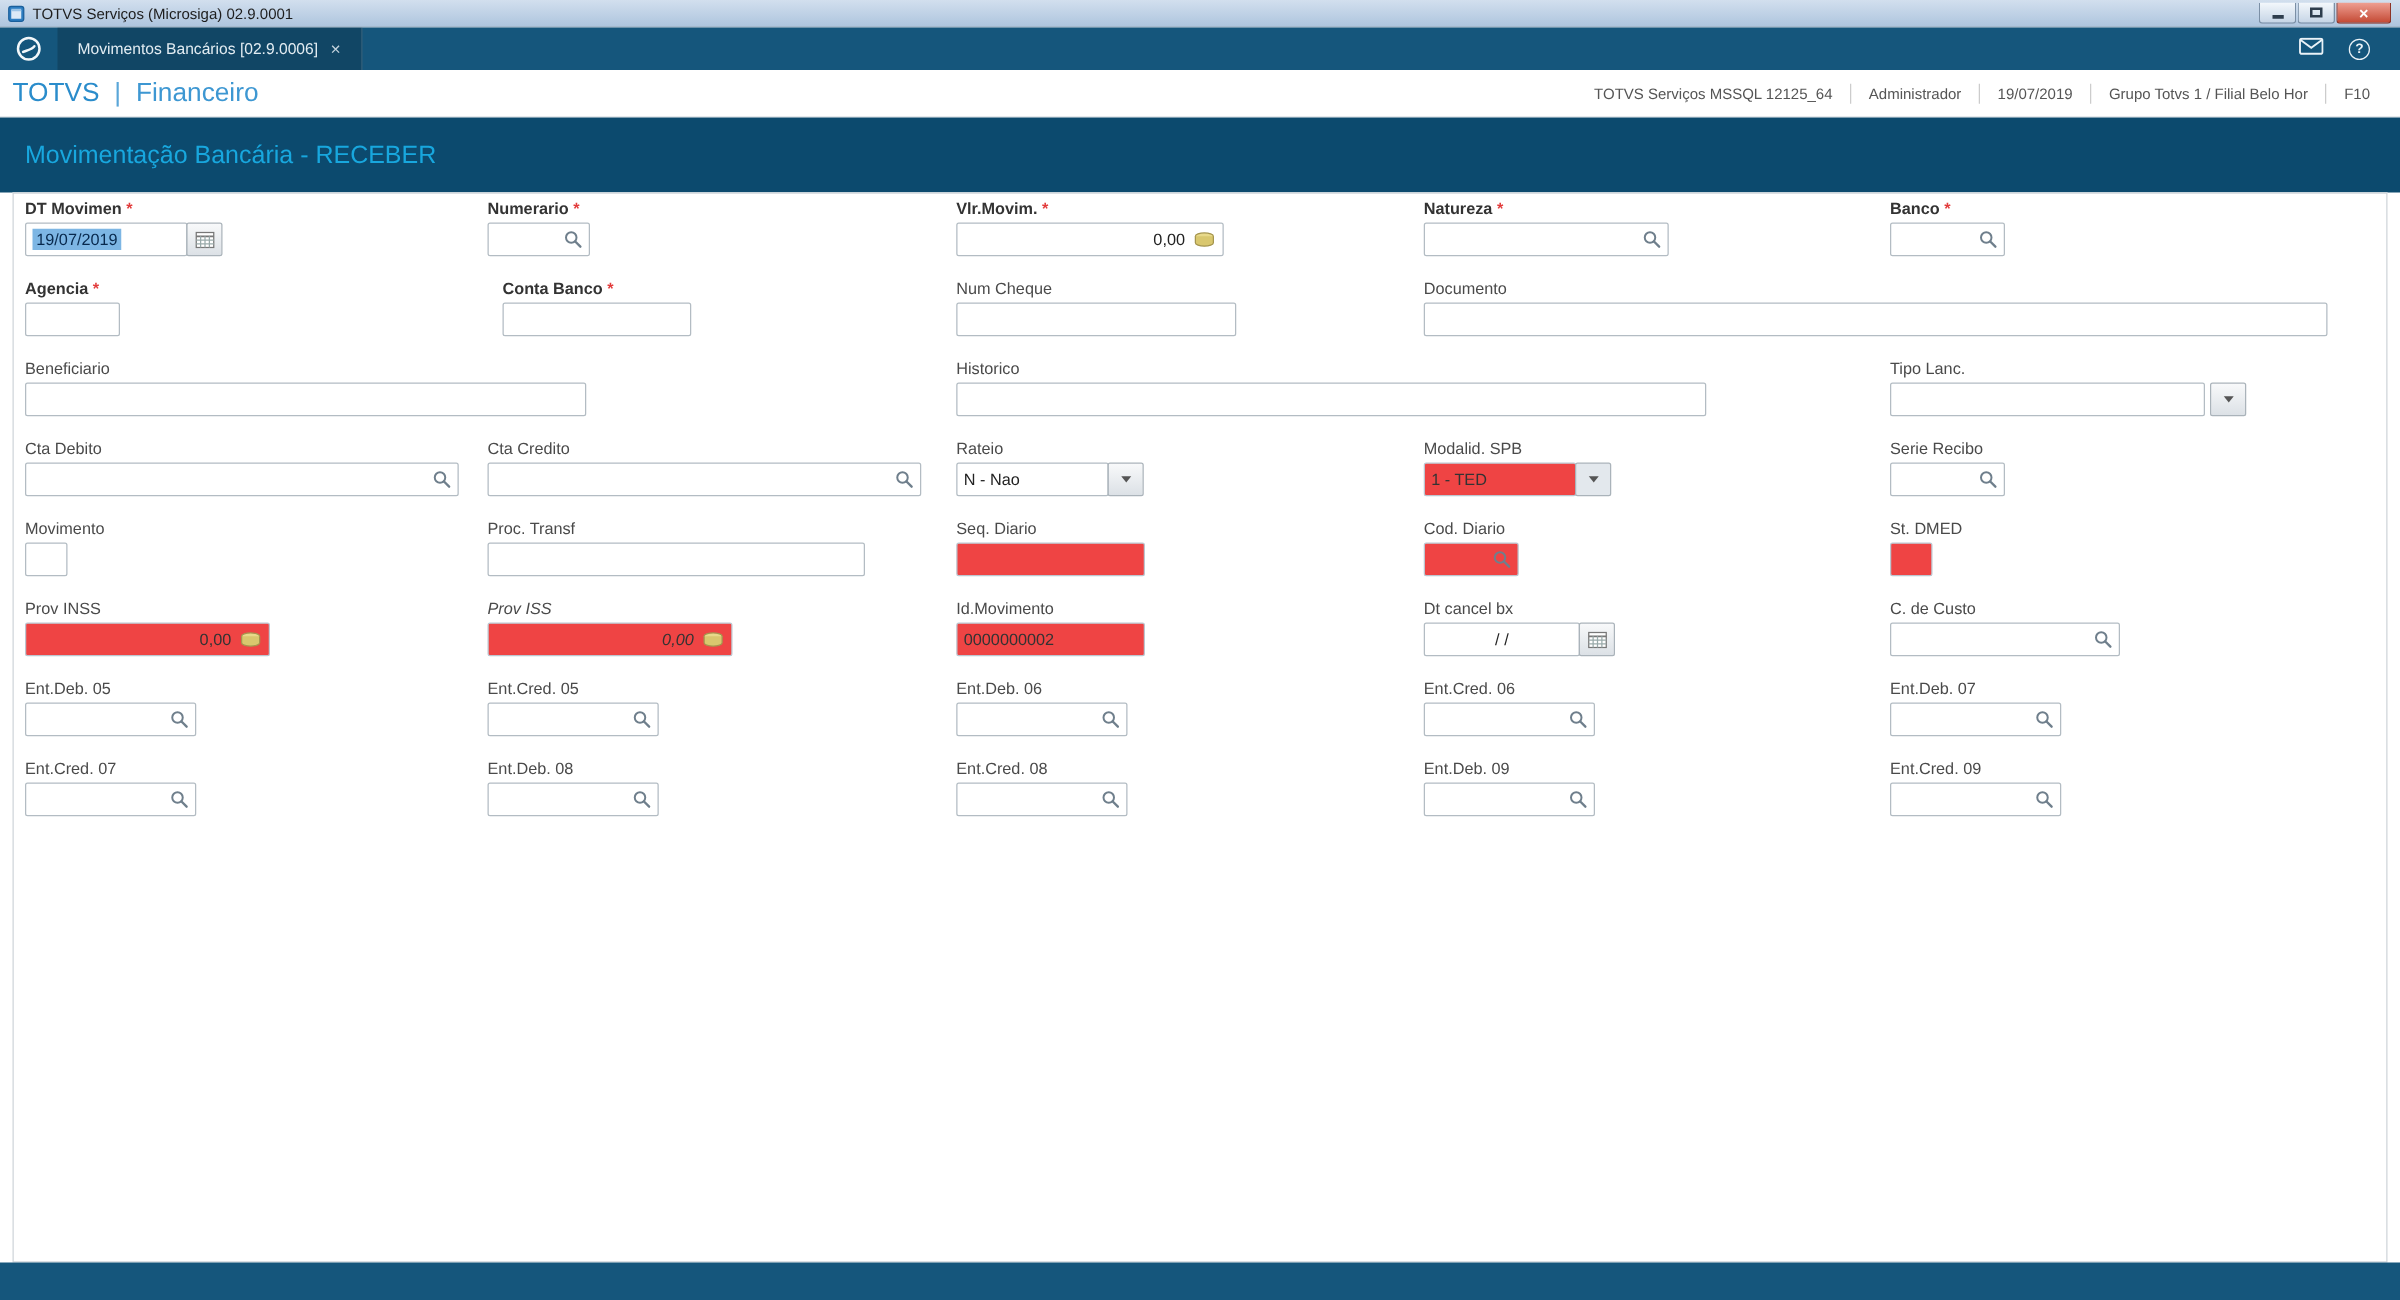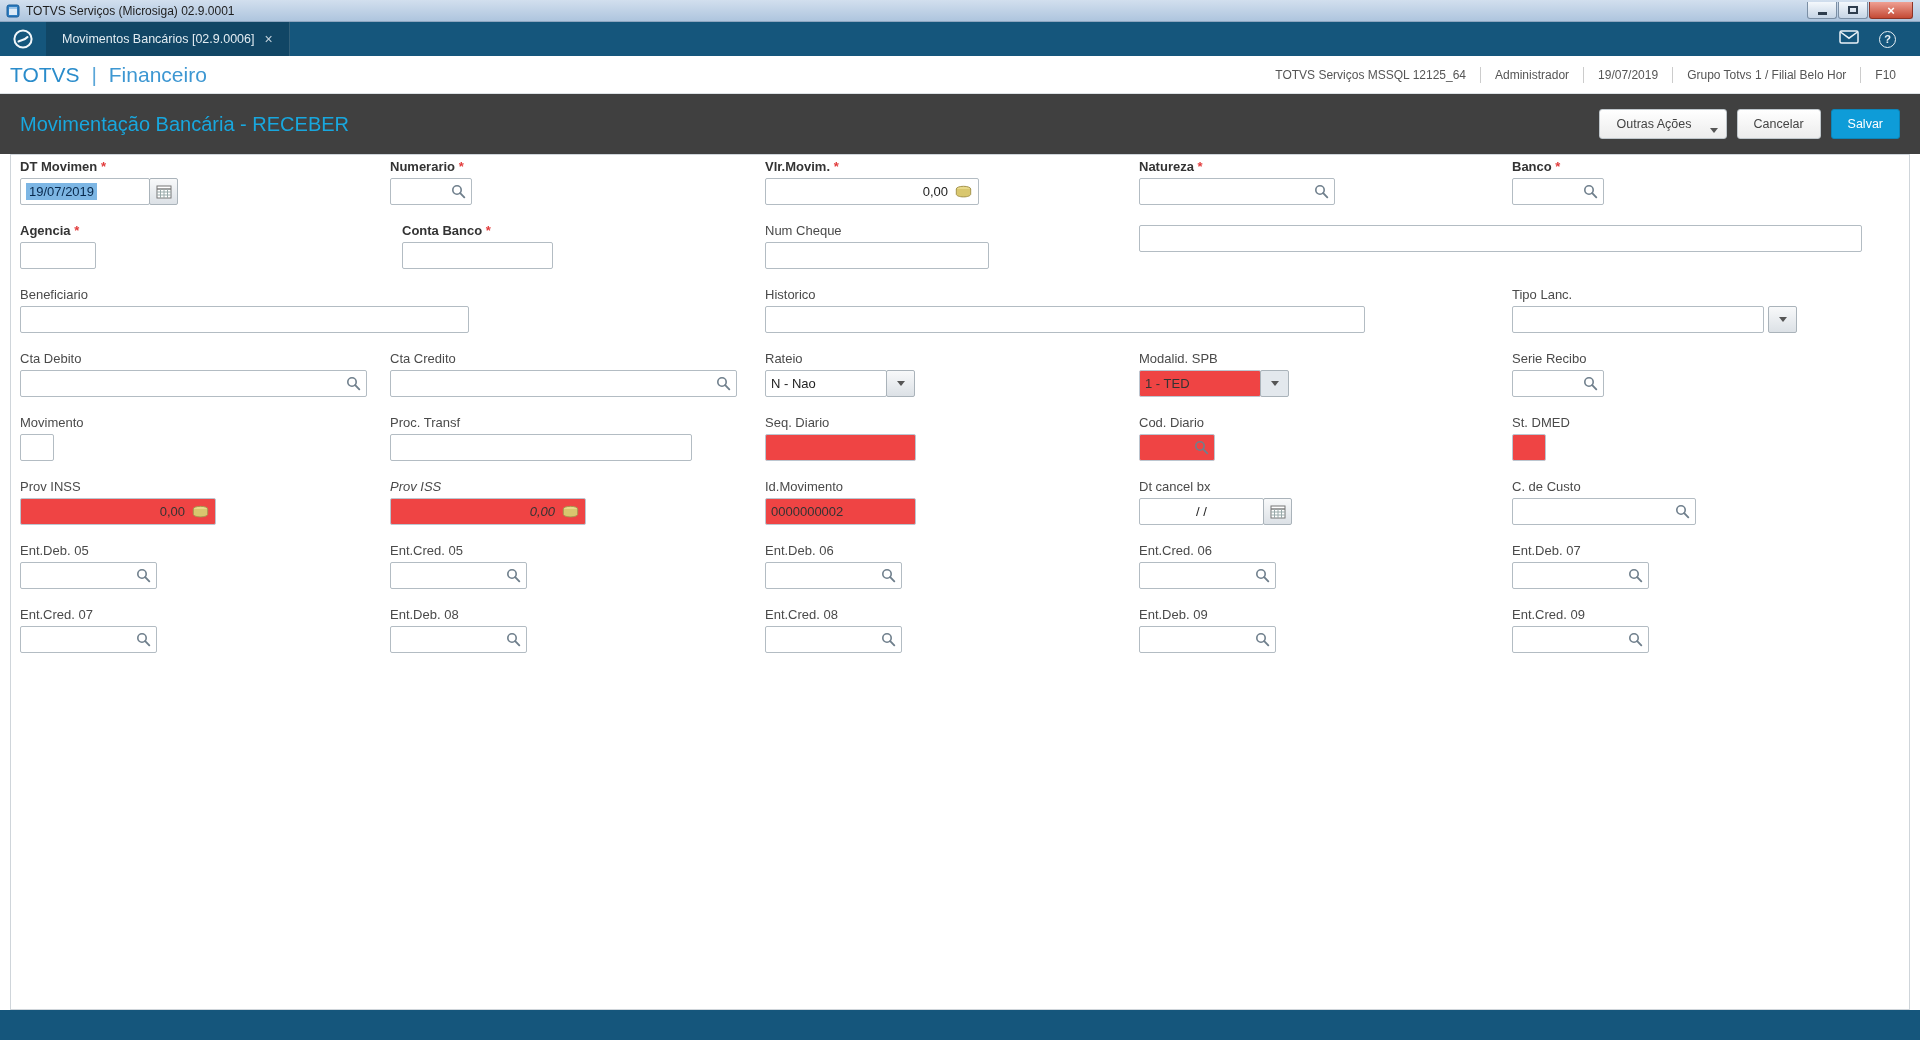--- a/index.html
+++ b/index.html
@@ -37,21 +37,21 @@
     border-bottom:1px solid #dde2e6;display:flex;align-items:center;padding:0 10px;}
   .brand{font-size:21px;color:#2a8ccb;white-space:nowrap;}
   .brand .b-left{font-weight:normal;}
   .brand .b-sep{margin:0 6px;color:#5aa6d8;}
   .brand .b-right{font-weight:normal;color:#3d97d2;text-align:center;}
   .envinfo{margin-left:auto;display:flex;align-items:center;font-size:12px;color:#555;}
   .envinfo .seg{padding:0 14px;white-space:nowrap;}
   .envinfo .sep{width:1px;height:16px;background:#ccc;}
 
   
-  .toolbar{position:absolute;top:94px;left:0;width:1920px;height:60px;background:#404040;
+  .toolbar{position:absolute;top:94px;left:0;width:1920px;height:60px;background:#0c4a6e;
     display:flex;align-items:center;padding:0 20px;}
   .page-title{font-size:20px;color:#18a7de;}
   .tbtns{margin-left:auto;display:flex;gap:10px;align-items:center;}
   .btn{height:30px;padding:0 16px;font-size:12.5px;color:#444;
     background:linear-gradient(#ffffff,#ececec);border:1px solid #bfc6cb;border-radius:3px;
     display:flex;align-items:center;cursor:pointer;font-family:"Liberation Sans",sans-serif;}
   .btn.primary{background:#0e9cd8;border-color:#0b85b9;color:#fff;}
   .split{padding-right:0;}
   .split-arrow{display:flex;align-items:flex-end;justify-content:center;width:24px;height:100%;
     margin-left:10px;padding-bottom:5px;}
@@ -145,30 +145,20 @@
     <span class="seg">19/07/2019</span>
     <span class="sep"></span>
     <span class="seg">Grupo Totvs 1 / Filial Belo Hor</span>
     <span class="sep"></span>
     <span class="seg">F10</span>
   </div>
 </div>
 
 <div class="toolbar">
   <div class="page-title">Movimentação Bancária - RECEBER</div>
-  <div class="tbtns">
-    <div class="btn split">
-      <span>Outras Ações</span>
-      <span class="split-arrow">
-          <span class="darr"></span>
-        </span>
-    </div>
-    <button class="btn">Cancelar</button>
-    <button class="btn primary">Salvar</button>
-  </div>
 </div>
 
 <div class="form-panel"></div>
 <div class="fields">
     <div class="field" style="left: 20px; top: 159px;">
       <div class="flabel req"><span>DT Movimen</span><span class="star"> *</span></div>
       <div class="ctl">
         <div class="ibox" style="width: 130px;">
           <span class="ival sel">19/07/2019</span>
         </div>
@@ -259,20 +249,21 @@
     </div>
     <div class="field" style="left: 765px; top: 223px;">
       <div class="flabel"><span>Num Cheque</span></div>
       <div class="ctl">
         <div class="ibox" style="width: 224px;">
           <span class="ival"></span>
         </div>
       </div>
     </div>
     <div class="field" style="left: 1139px; top: 223px;">
+      <div class="flabel"><span>Documento</span></div>
       <div class="ctl">
         <div class="ibox" style="width: 723px;">
           <span class="ival"></span>
         </div>
       </div>
     </div>
     <div class="field" style="left: 20px; top: 287px;">
       <div class="flabel"><span>Beneficiario</span></div>
       <div class="ctl">
         <div class="ibox" style="width: 449px;">

